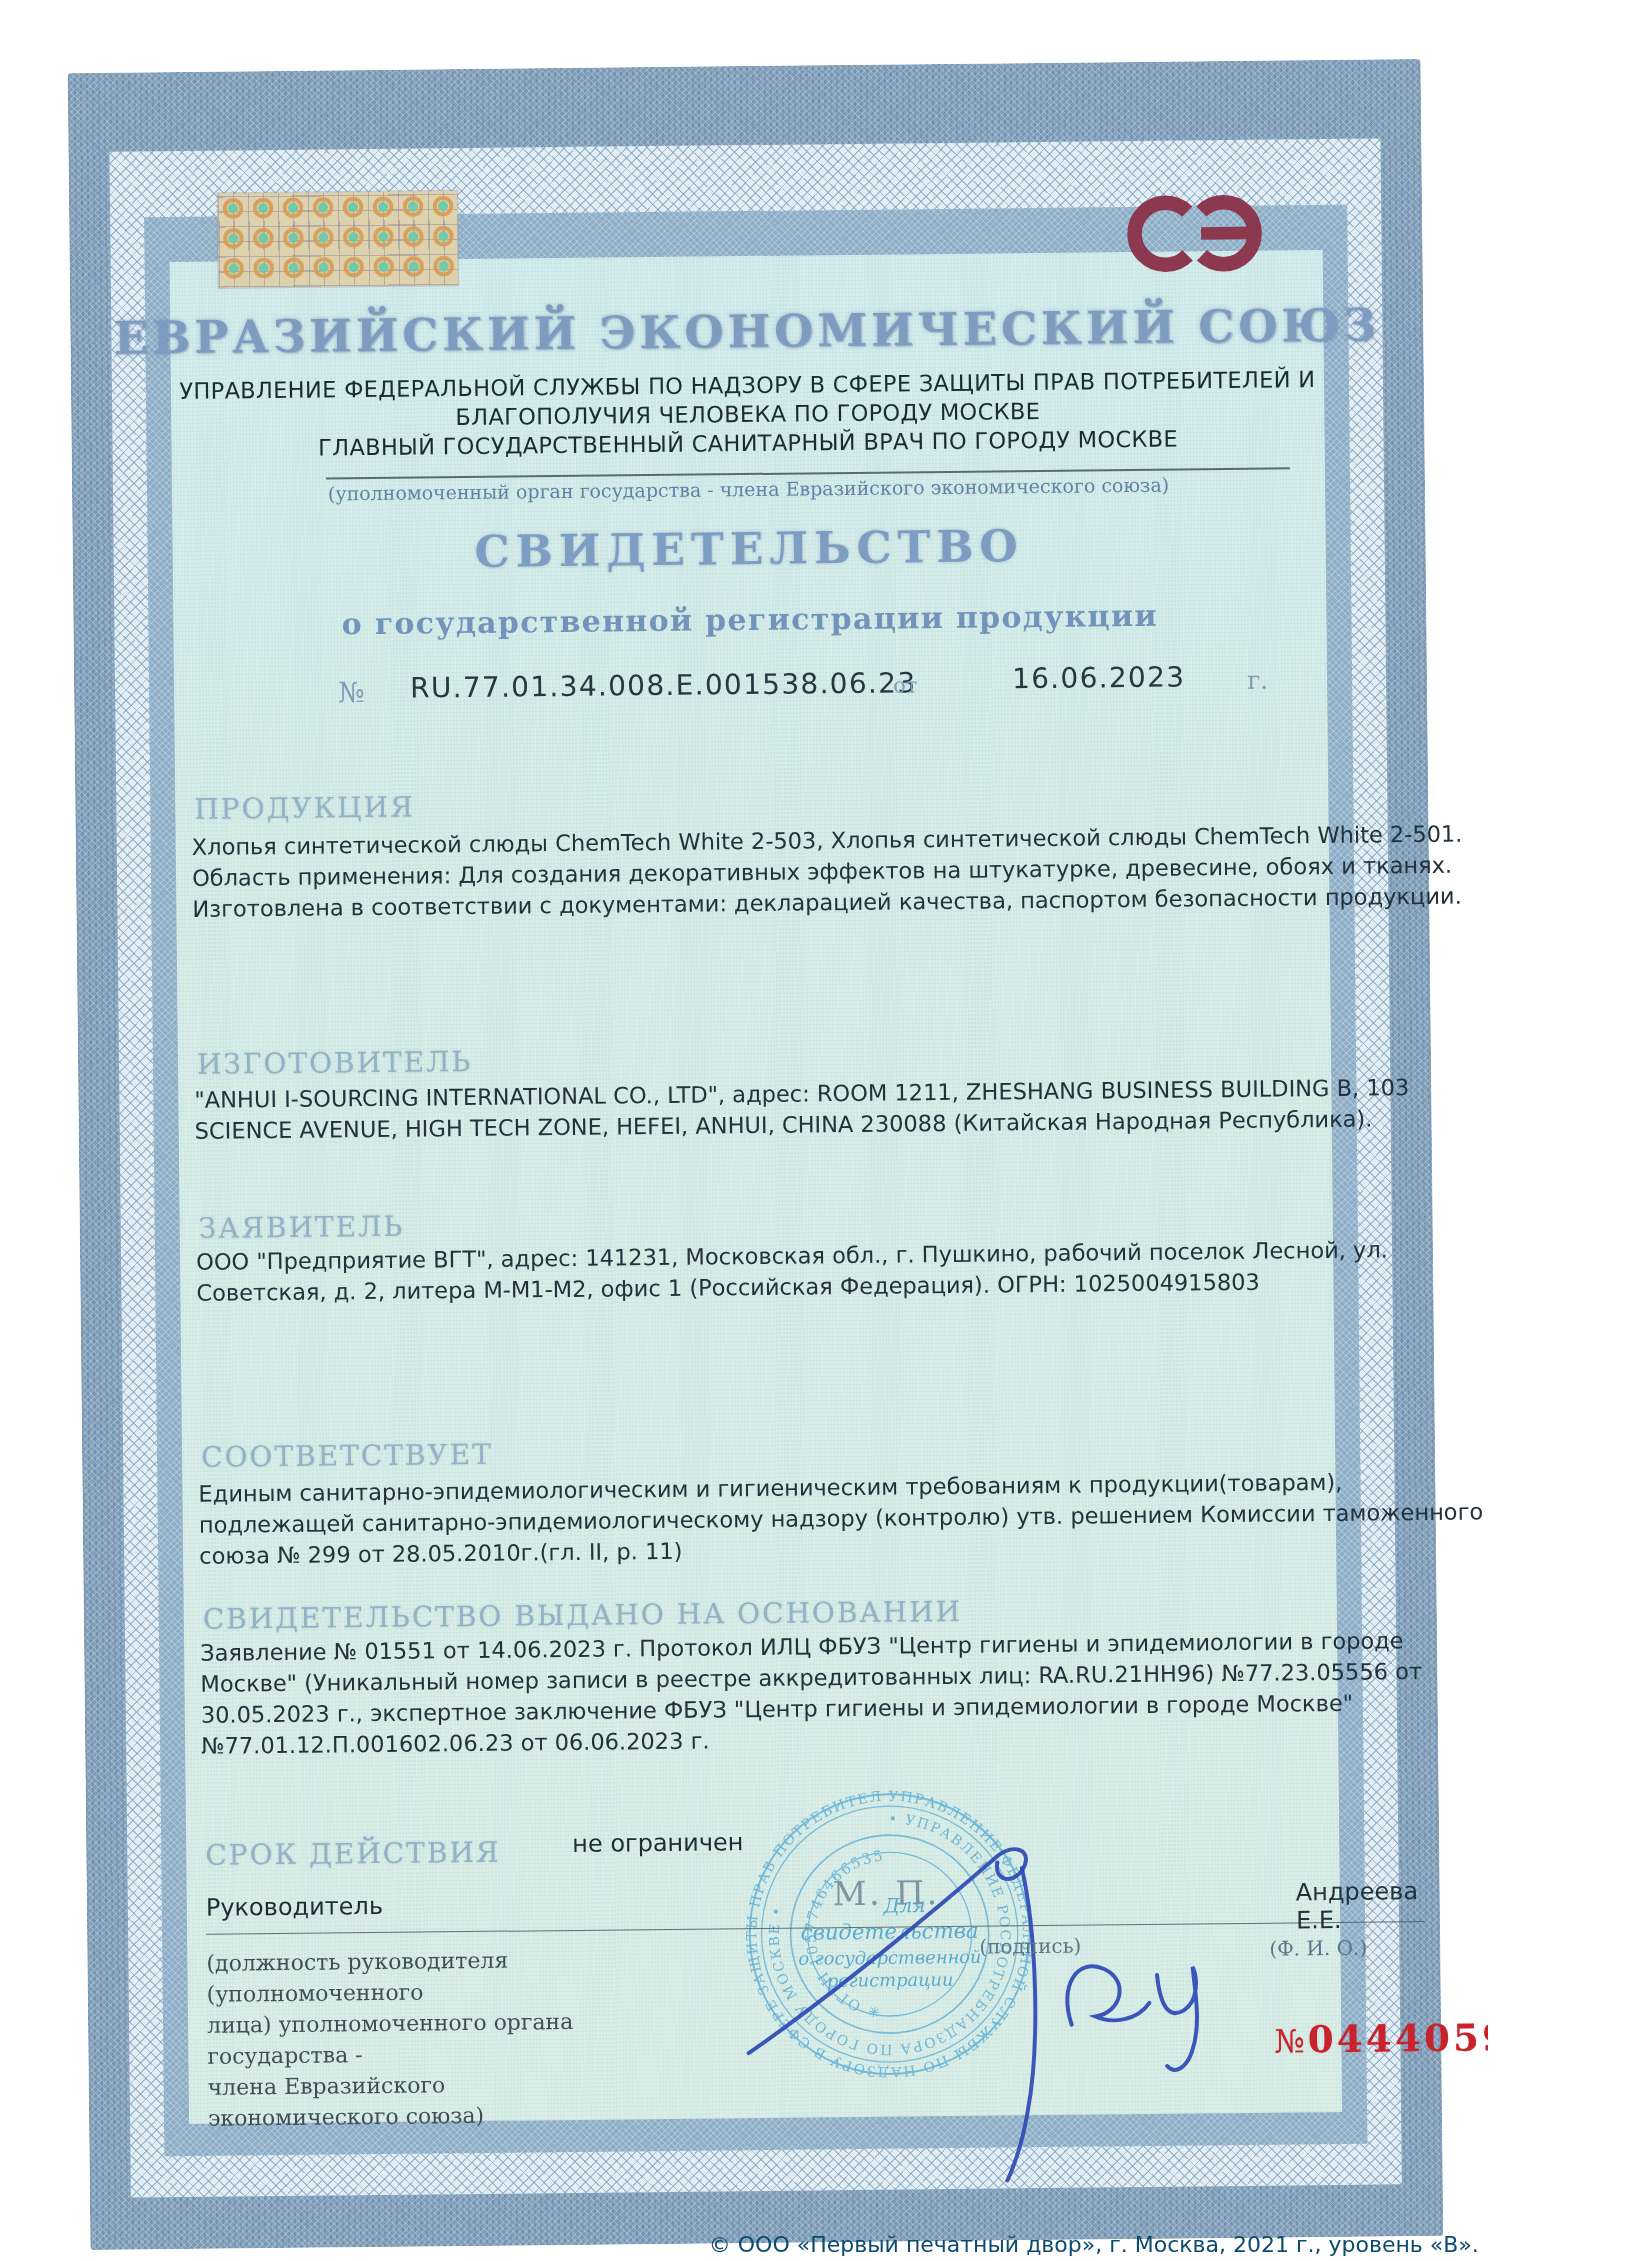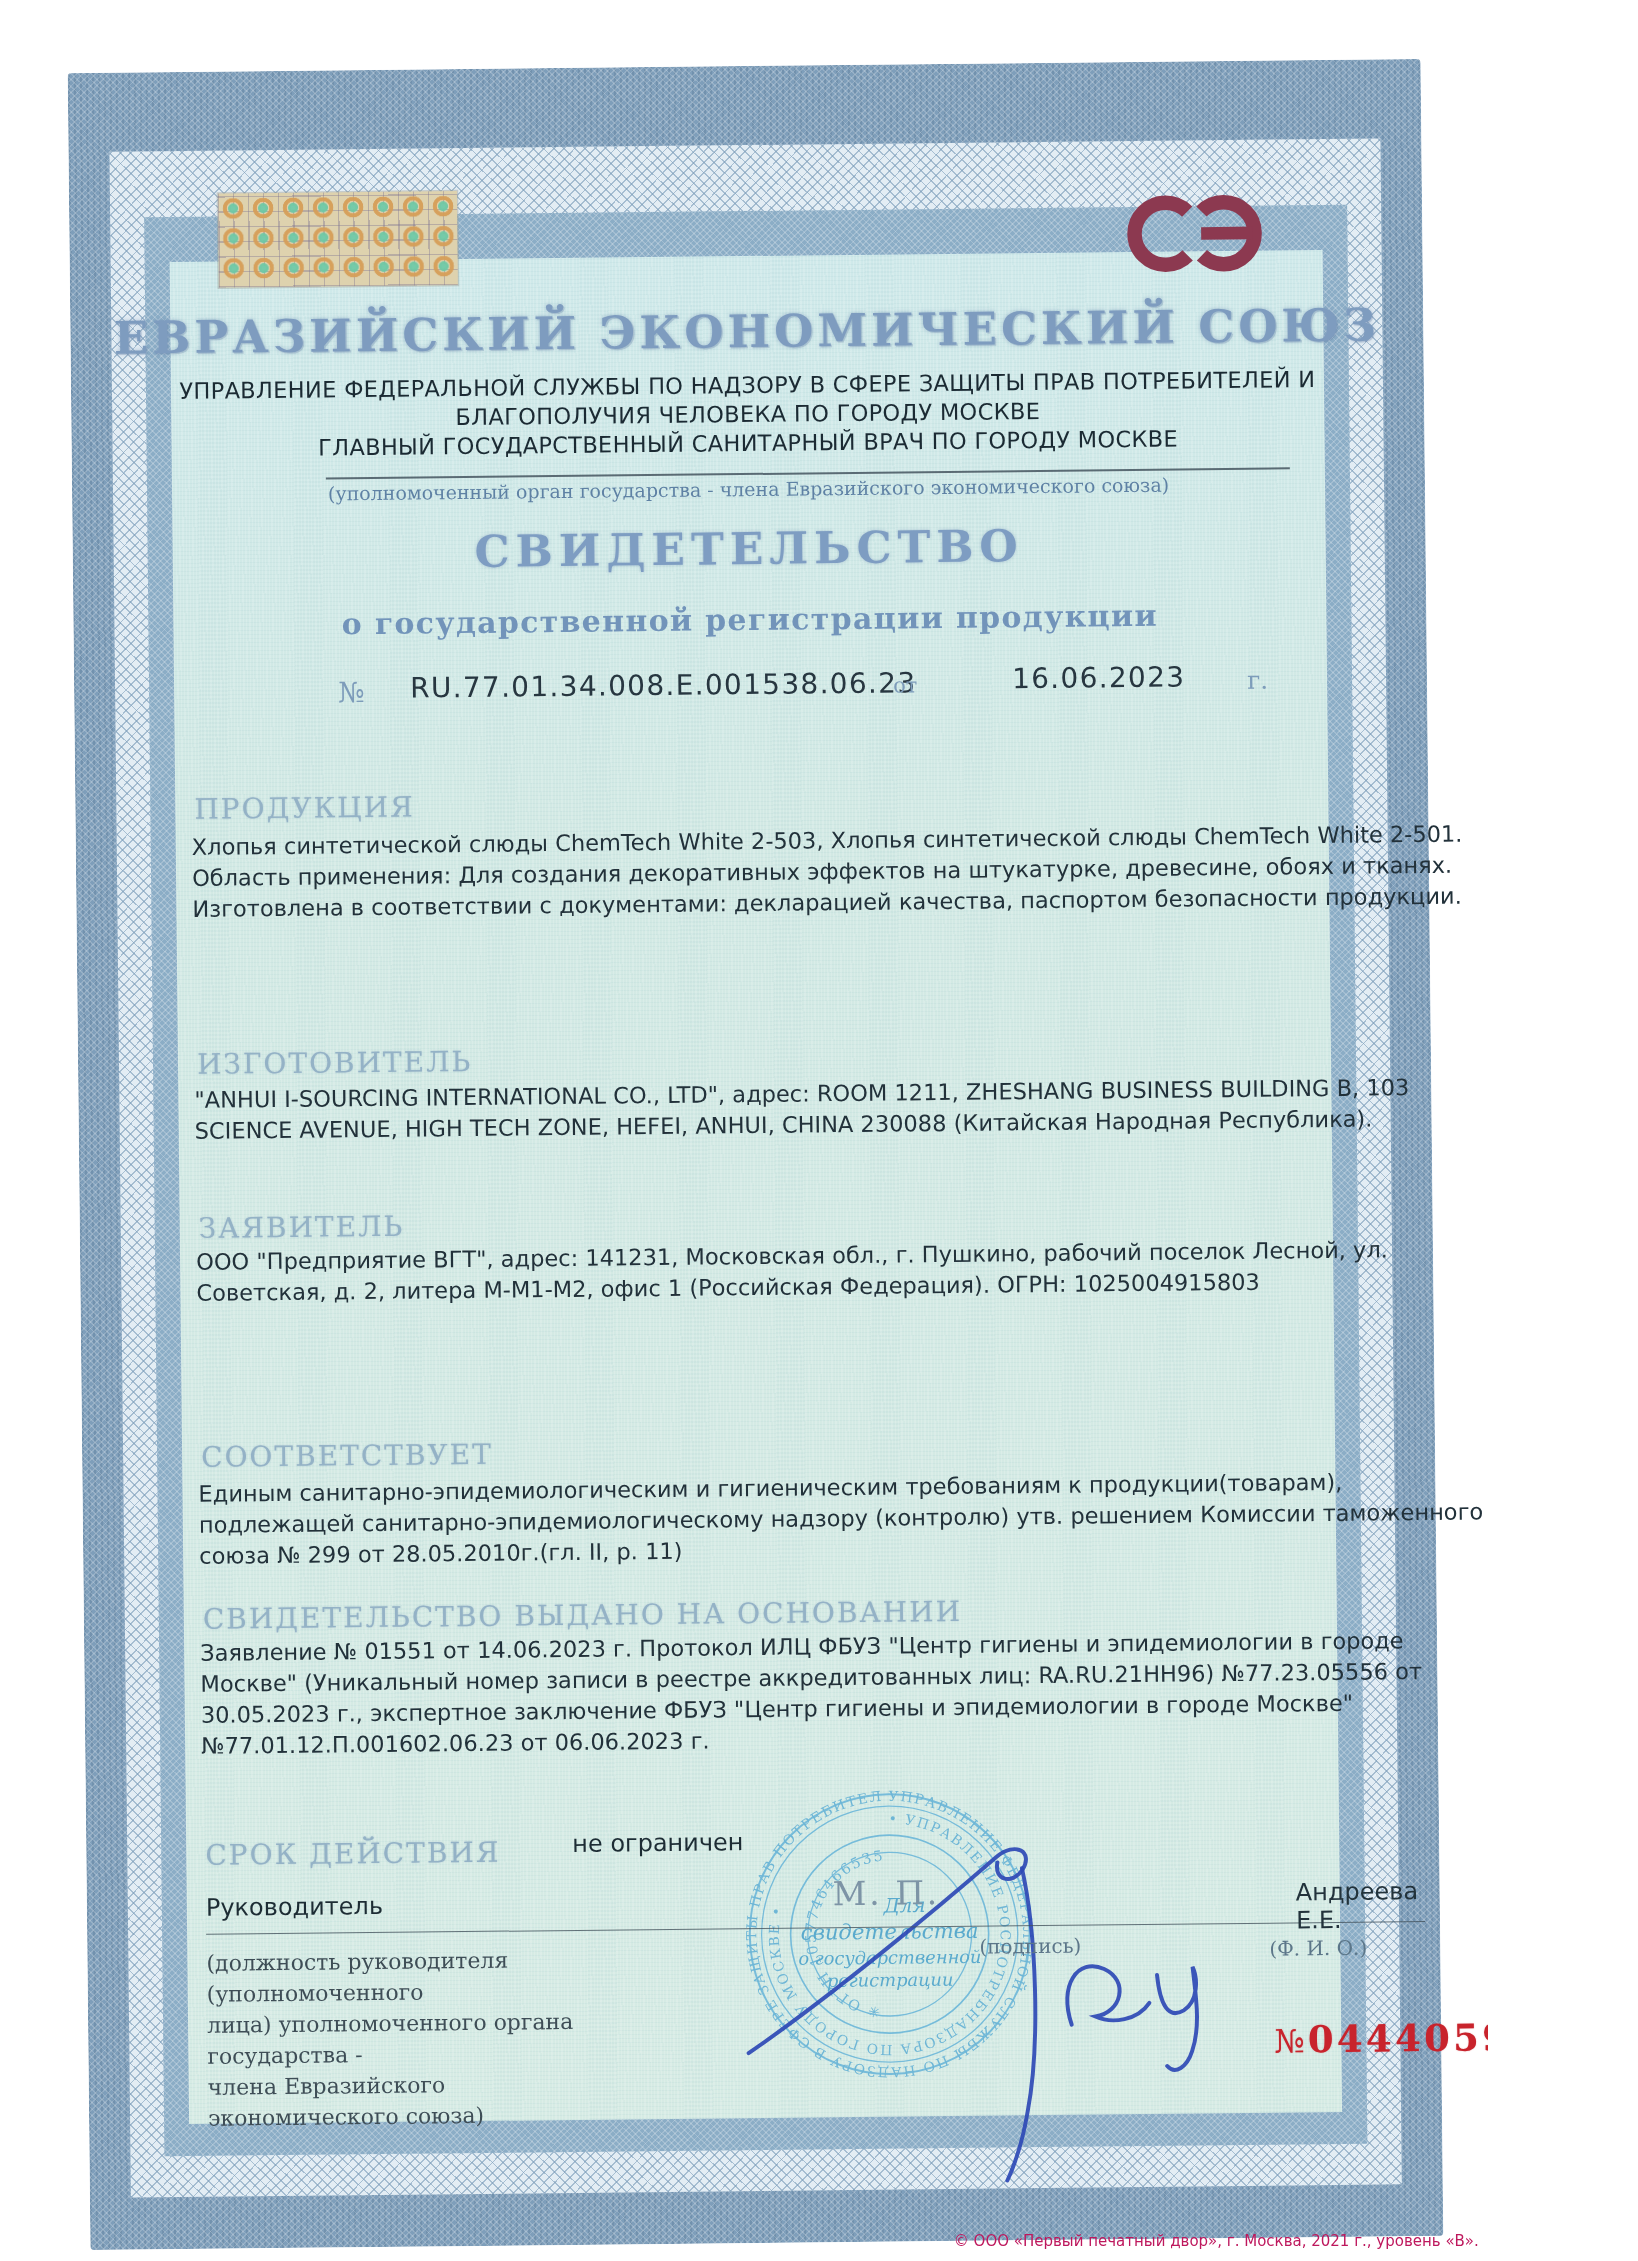--- a/index.html
+++ b/index.html
@@ -107,21 +107,21 @@
 
   .signature-wrap{left:614px;top:1665px;width:528px;height:462px;}
   .signature-wrap svg{width:100%;height:100%;}
   .sig-stroke{fill:none;stroke:#2e49b5;stroke-width:6;stroke-linecap:round;opacity:.92;}
 
   .serial{left:1186px;top:1957px;font-family:"DejaVu Serif","Liberation Serif",serif;
     color:#c8232c;letter-spacing:3.3px;text-shadow:0 0 1.3px rgba(200,35,44,.4);}
   .serial .pfx{font-size:32px;}
   .serial .num{font-size:37px;font-weight:bold;}
 
-  .copyright{position:absolute;right:9.2px;top:2232px;font-size:15px;color:#be185d;}
+  .copyright{position:absolute;right:9.2px;top:2232px;font-size:22px;color:#0c4a6e;}
 </style>
 </head>
 <body>
 
 <div class="page">
 
   <div class="sheet">
     <div class="band outer">
       <div class="band lattice">
         <div class="band inner">

